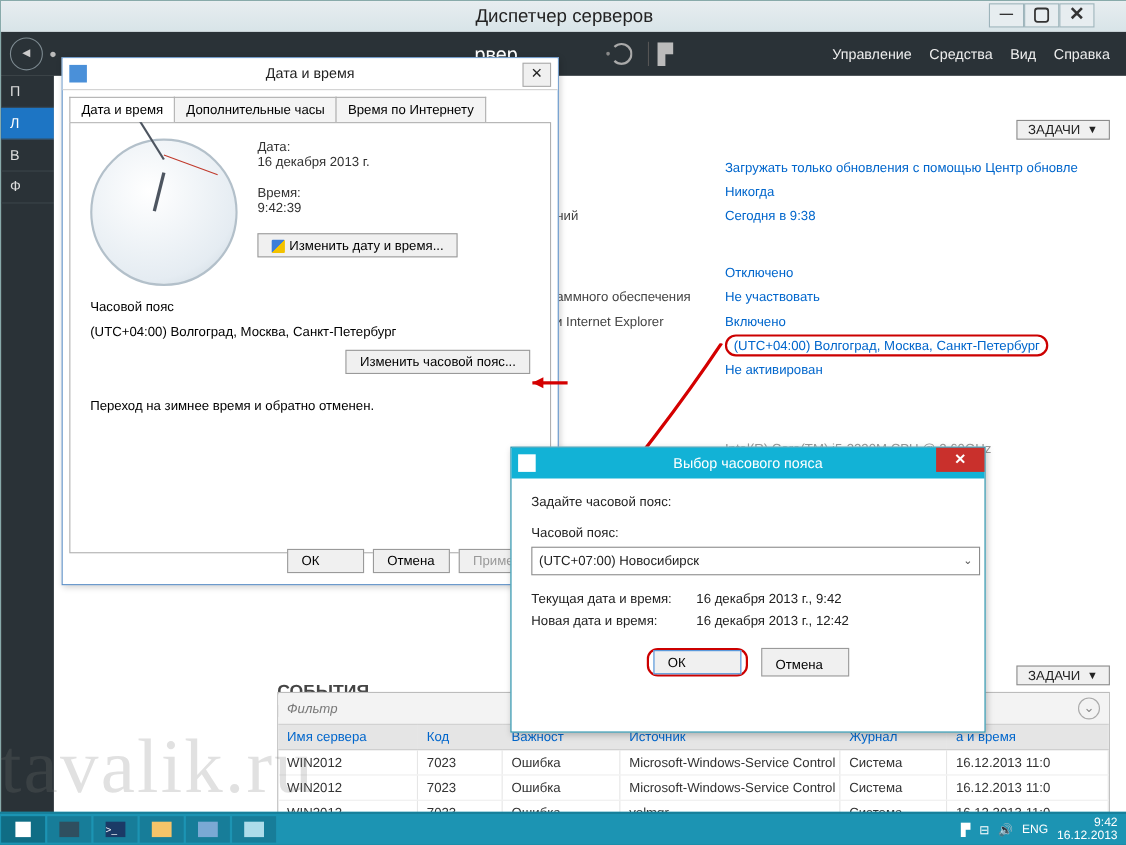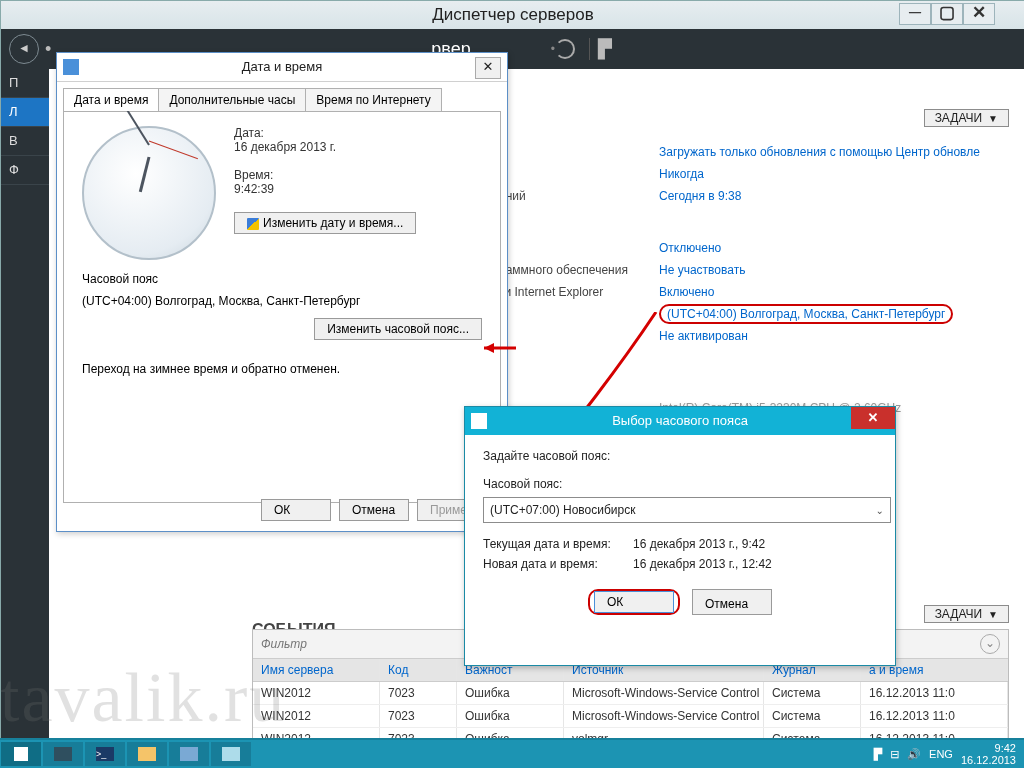--- a/index.html
+++ b/index.html
@@ -91,20 +91,26 @@
     <div class="win-btn win-close">✕</div>
   </div>
   <div class="nav-header">
     <div class="nav-back">◄</div>
     <span style="color:#bbb;font-size:18px">•</span>
     <span style="margin-left:380px;font-size:18px;color:#fff">рвер</span>
     <span style="margin-left:80px;color:#888">•</span>
     <div class="nav-ref"></div>
     <div class="nav-sep"></div>
     <span class="nav-flag">▛</span>
+    <div class="menu">
+      <span>Управление</span>
+      <span>Средства</span>
+      <span>Вид</span>
+      <span>Справка</span>
+    </div>
   </div>
   <div class="left-nav">
     <div class="item">П</div>
     <div class="item sel">Л</div>
     <div class="item">В</div>
     <div class="item">Ф</div>
   </div>
   <div class="content">
     <div class="tasks-row">
       <div class="tasks-btn">

